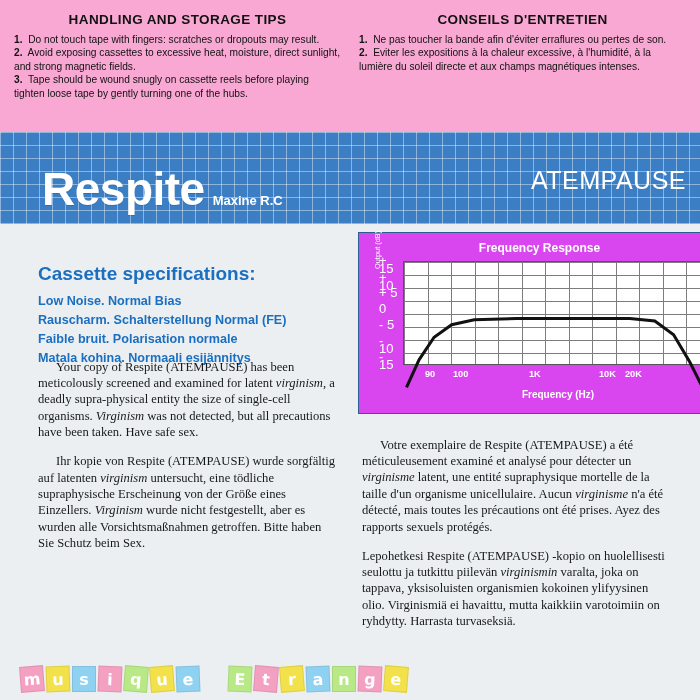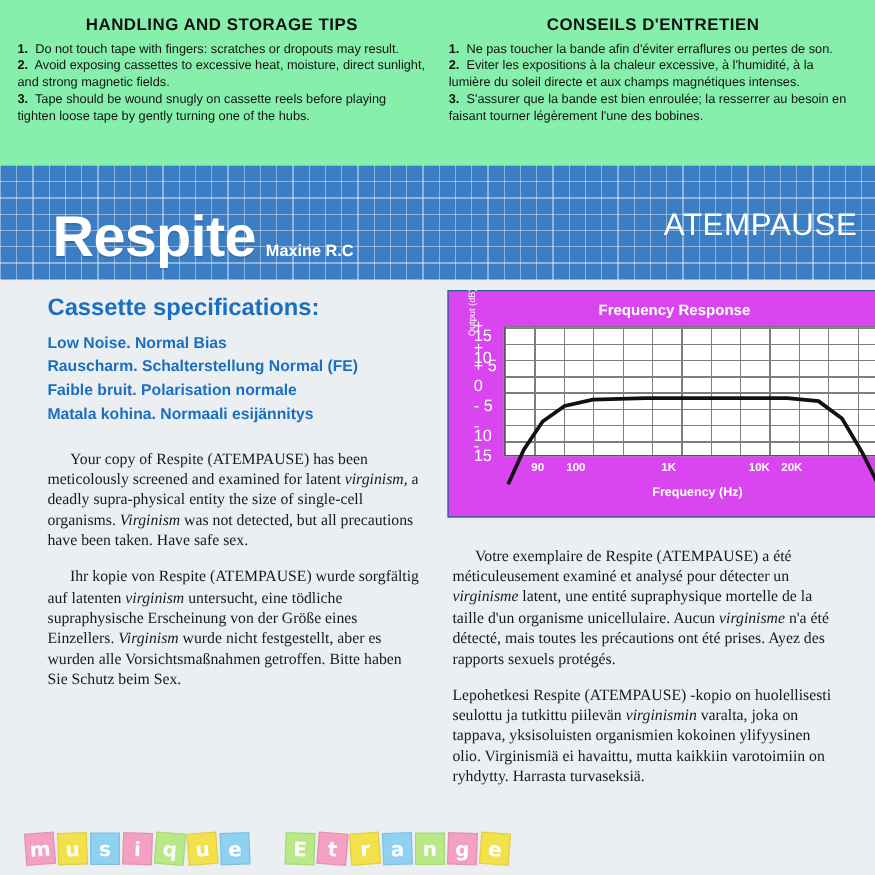--- a/index.html
+++ b/index.html
@@ -20,21 +20,21 @@
     background: #eceff1;
     box-sizing: border-box;
   }
 
   
   .tips {
     position: absolute;
     left: 0; top: 0;
     width: 700px;
     height: 132px;
-    background: #86efac;
+    background: #f9a8d4;
     box-sizing: border-box;
     padding: 12px 14px 0 14px;
   }
   .tips-cols {
     display: flex;
     gap: 18px;
   }
   .tips-col { width: 50%; }
   .tips-title {
     font-size: 13.5px;
@@ -109,20 +109,21 @@
   .specs {
     position: absolute;
     left: 38px; top: 12px;
     width: 310px;
   }
   .specs-title {
     font-size: 19px;
     font-weight: bold;
     color: #1b6fc0;
     margin-bottom: 7px;
+    margin-top: 27px;
   }
   .spec-line {
     font-size: 12.6px;
     font-weight: bold;
     color: #1b6fc0;
     line-height: 19px;
   }
 
   
   .chart-box {
@@ -255,21 +256,20 @@
       <div class="tips-col">
         <div class="tips-title">HANDLING AND STORAGE TIPS</div>
         <div class="tip-line"><span class="tip-num">1.</span>&nbsp; <span>Do not touch tape with fingers: scratches or dropouts may result.</span></div>
         <div class="tip-line"><span class="tip-num">2.</span>&nbsp; <span>Avoid exposing cassettes to excessive heat, moisture, direct sunlight, and strong magnetic fields.</span></div>
         <div class="tip-line"><span class="tip-num">3.</span>&nbsp; <span>Tape should be wound snugly on cassette reels before playing tighten loose tape by gently turning one of the hubs.</span></div>
       </div>
       <div class="tips-col">
         <div class="tips-title">CONSEILS D'ENTRETIEN</div>
         <div class="tip-line"><span class="tip-num">1.</span>&nbsp; <span>Ne pas toucher la bande afin d'éviter erraflures ou pertes de son.</span></div>
         <div class="tip-line"><span class="tip-num">2.</span>&nbsp; <span>Eviter les expositions à la chaleur excessive, à l'humidité, à la lumière du soleil directe et aux champs magnétiques intenses.</span></div>
-        <div class="tip-line"><span class="tip-num">3.</span>&nbsp; <span>S'assurer que la bande est bien enroulée; la resserrer au besoin en faisant tourner légèrement l'une des bobines.</span></div>
       </div>
     </div>
   </div>
 
   <div class="banner">
     <div class="banner-inner">
       <div class="album-title">Respite</div>
       <div class="artist">Maxine R.C</div>
     </div>
     <div class="label-right">ATEMPAUSE</div>

